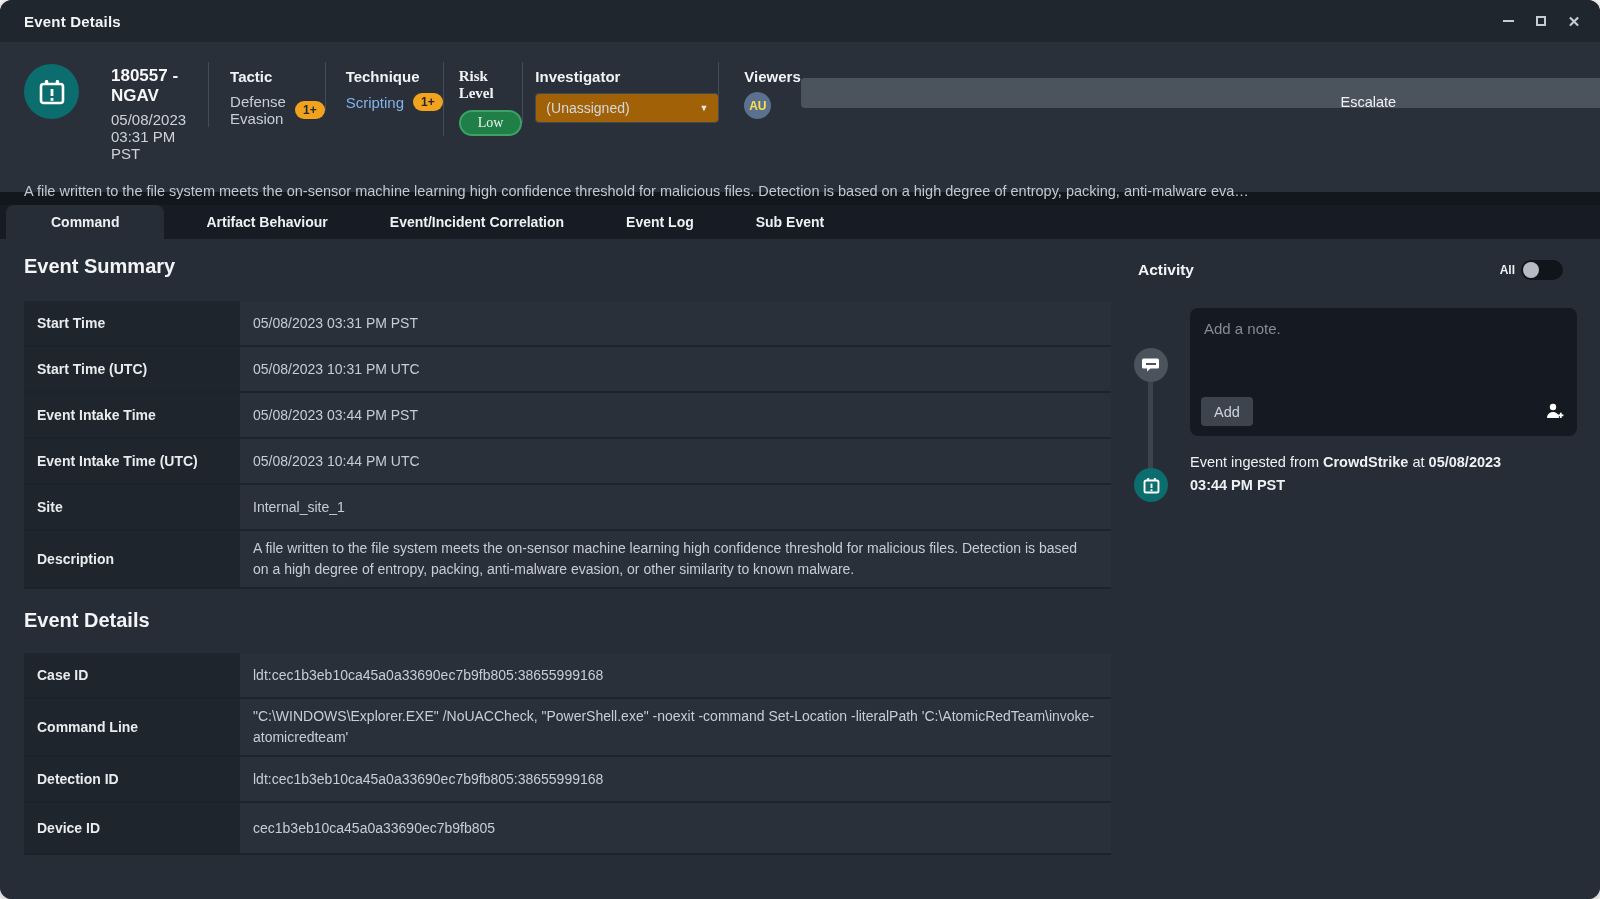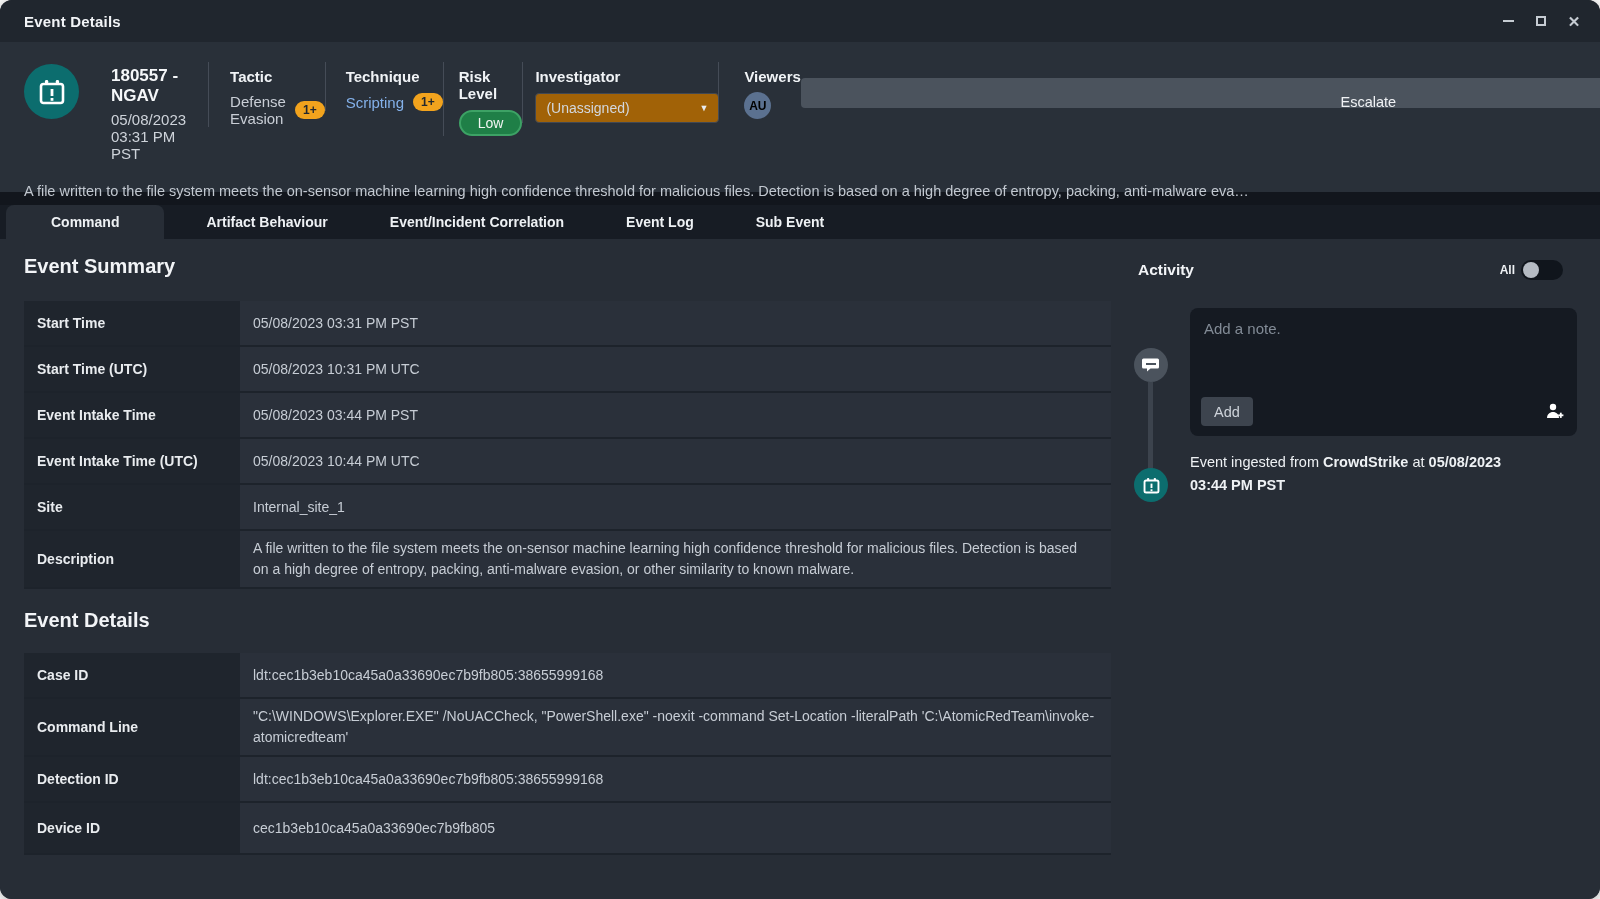--- a/index.html
+++ b/index.html
@@ -36,34 +36,34 @@
   .id-time{ color:#ced3da; font-size:15px; margin-top:5px;}
   .tactic-block{ width:175px; margin-left:22px; padding-left:0;}
   .sec{ border-left:1px solid #454c57; }
   .tactic-wrap{ padding-left:21px; }
   .badge-plus{
     background:#f2a31d; color:#23282e; font-size:12px; font-weight:bold;
     border-radius:10px; padding:2px 8px; line-height:1.2; cursor:pointer;
   }
   .technique-block{ width:126px;}
   .link{ color:#84b1ea; cursor:pointer;}
-  .risk-block{ width:112px;}
+  .risk-block{ width:112px;font-family:Liberation Serif, serif;}
   .pill-low{
     display:inline-block; background:#1f7f47; border:2px solid #3da265; color:#f2f6f3;
     font-size:14px; border-radius:14px; padding:2px 17px; line-height:1.3;
   }
   .inv-block{ width:196px;}
   .inv-select{
     width:184px; height:30px; background:#a16207; border:1px solid #414853; border-radius:4px;
     color:#d3d8df; font-size:14px; display:flex; align-items:center; padding:0 10px; cursor:pointer;
   }
   .inv-caret{ margin-left:auto; font-size:9px; color:#e8ebef;}
   .viewers-block{ padding-left:25px;}
   .avatar{
-    width:27px; height:27px; border-radius:50%; background:#5b7190; color:#000000;
+    width:27px; height:27px; border-radius:50%; background:#5b7190; color:#fde047;
     font-size:12px; font-weight:bold; display:flex; align-items:center; justify-content:center;
     cursor:pointer;
   }
   .header-actions{ margin-left:auto; display:flex; align-items:flex-start; gap:14px; padding-top:16px;}
   .btn{
     background:#4b535d; color:#f0f2f5; font-size:14.5px; border:none; border-radius:4px;
     height:30px; padding:0 15px; cursor:pointer; font-family:inherit;
   }
   .split{ display:flex; gap:2px;}
   .split .btn.main{ border-radius:4px 0 0 4px;}

